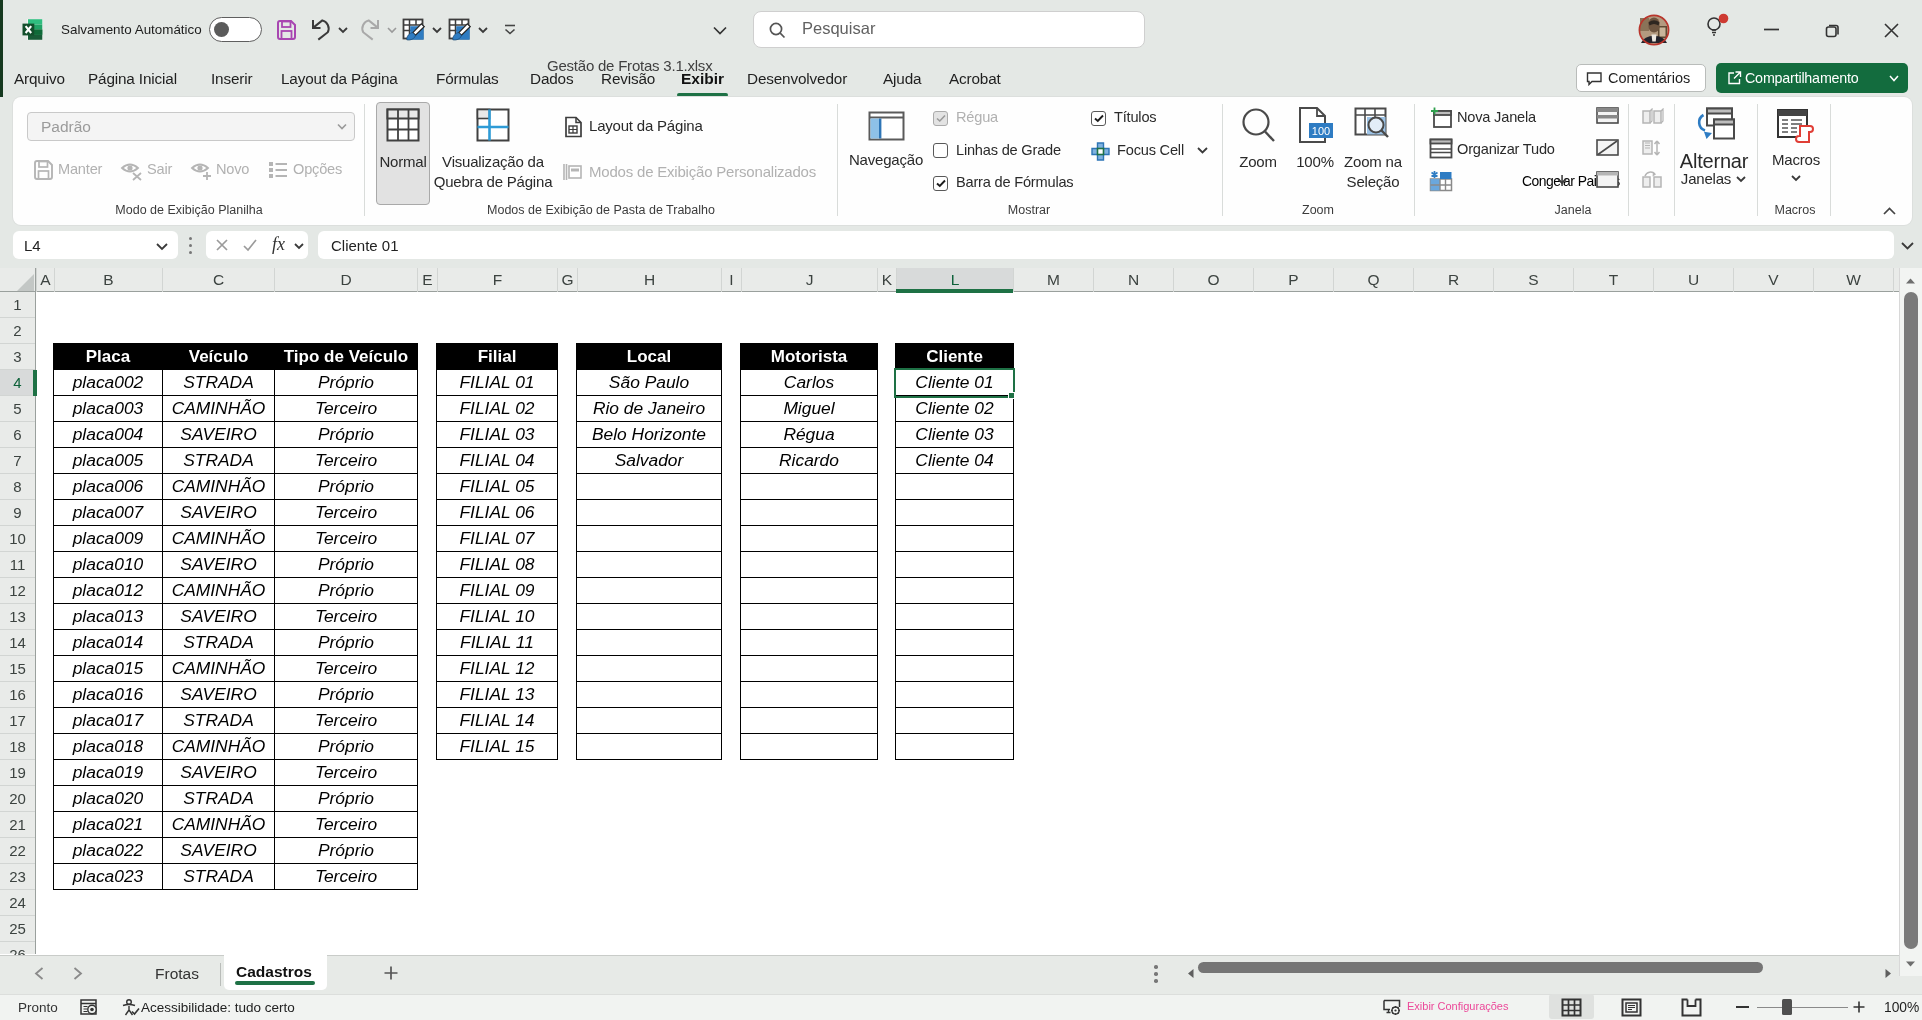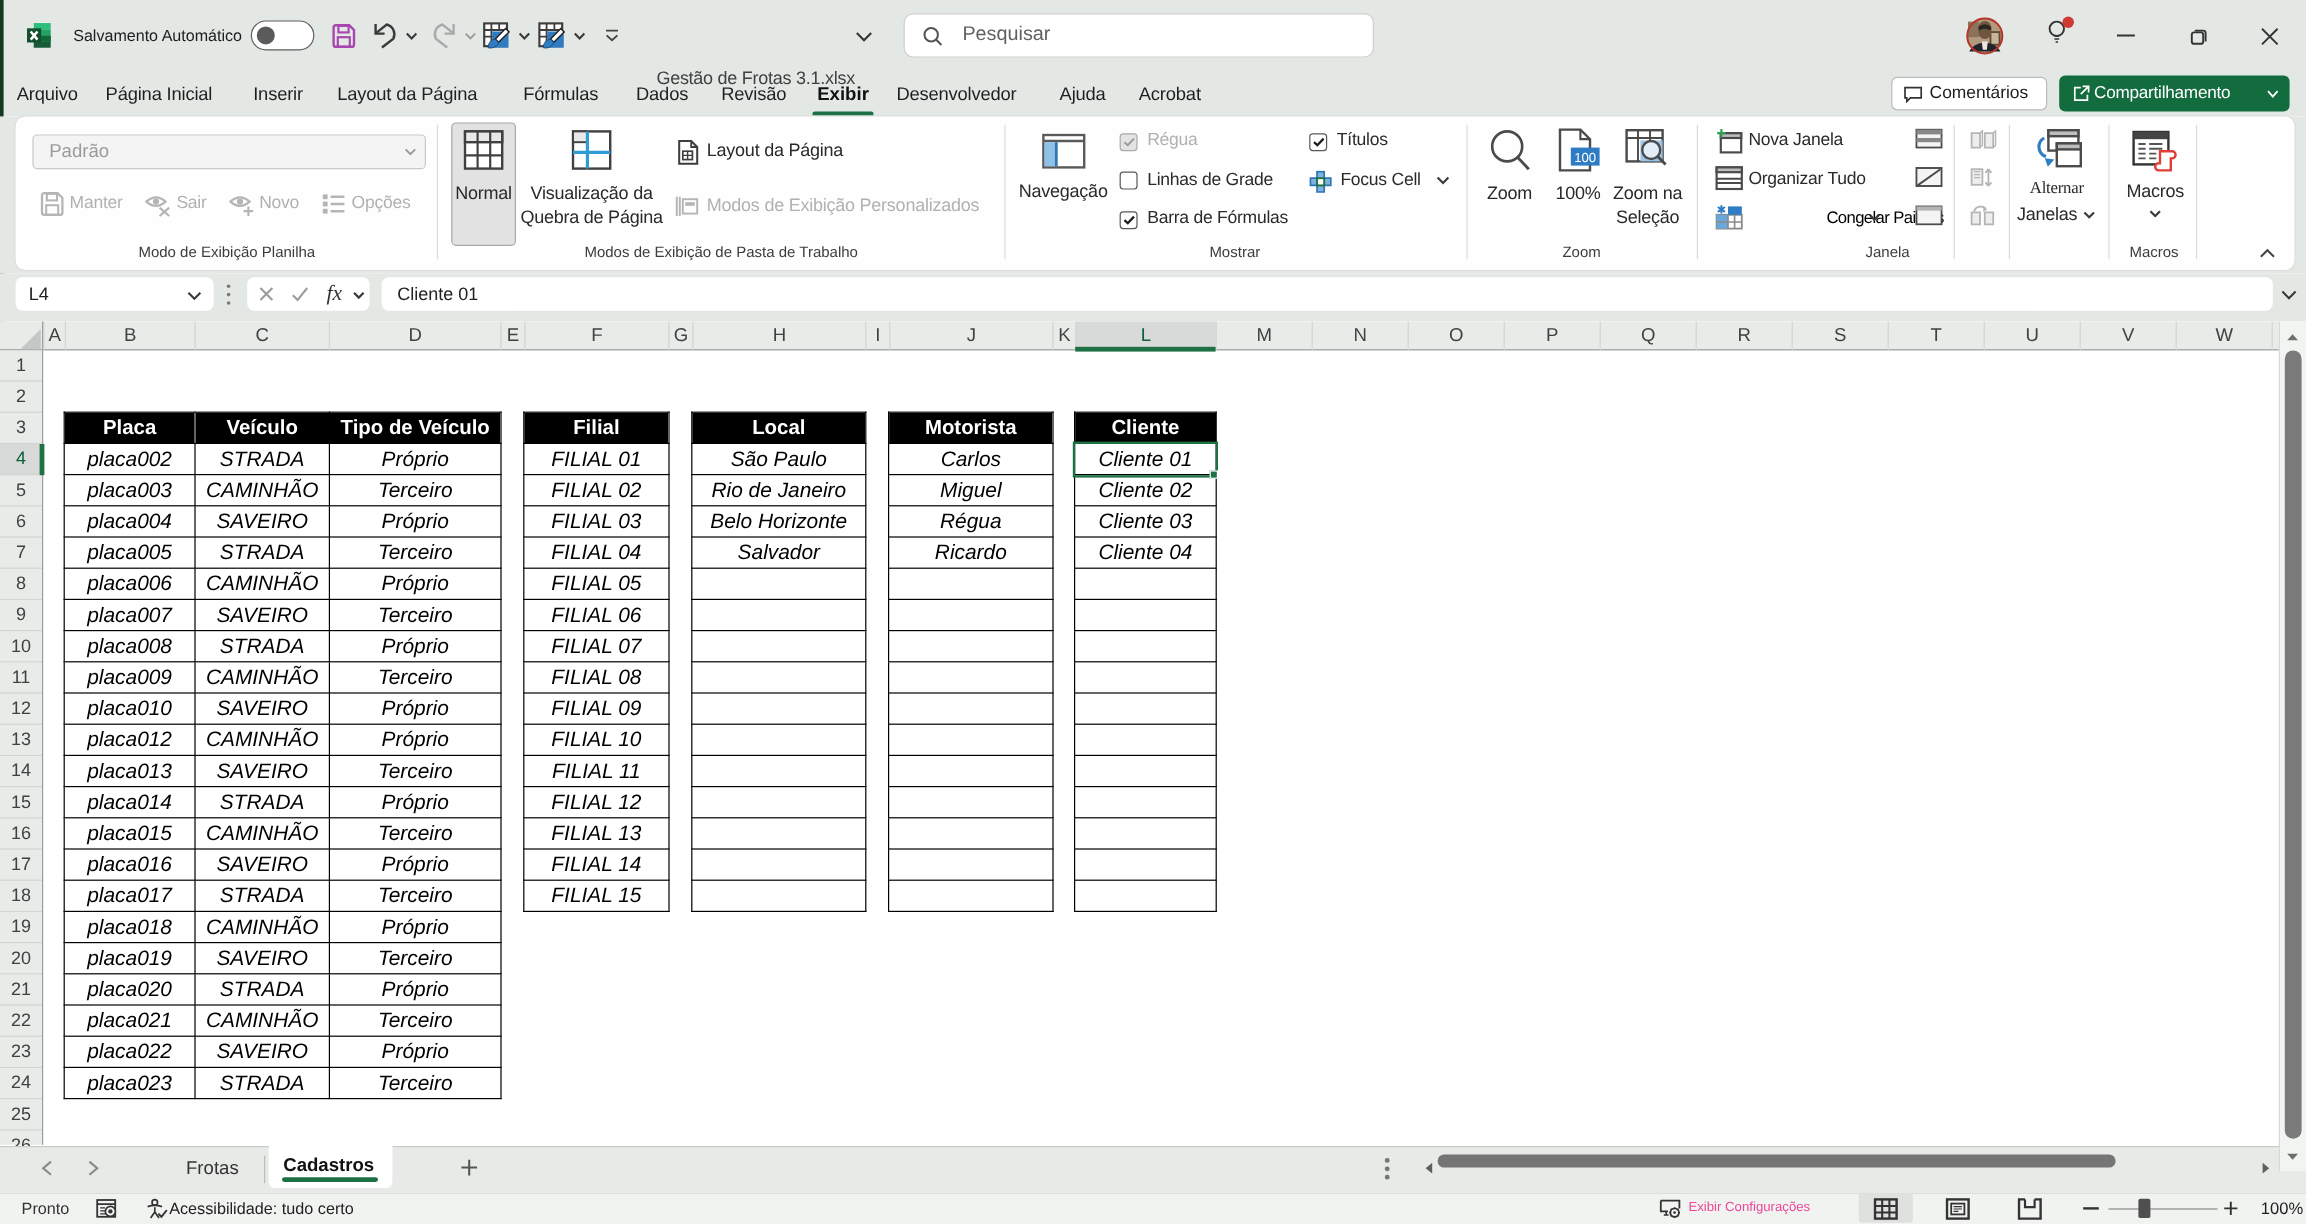--- a/index.html
+++ b/index.html
@@ -314,21 +314,21 @@
 </svg>
 <div class="ab" style="left:1674px;top:104px;width:1px;height:112px;background:#d9dcda;"></div>
 <svg class="ab" style="left:1694px;top:106px;" width="41" height="41" viewBox="0 0 41 41">
 <rect x="13" y="2.5" width="25" height="17" fill="#fff" stroke="#4a4a4a" stroke-width="2"></rect>
 <rect x="13" y="2.5" width="25" height="5" fill="#bdbdbd" stroke="#4a4a4a" stroke-width="2"></rect>
 <rect x="20" y="13.5" width="20" height="19" fill="#fff" stroke="#4a4a4a" stroke-width="2"></rect>
 <rect x="20" y="13.5" width="20" height="5" fill="#bdbdbd" stroke="#4a4a4a" stroke-width="2"></rect>
 <path d="M9.5 9 a 8.5 8.5 0 0 0 1.5 15.5" fill="none" stroke="#2e7cc3" stroke-width="2.6"></path>
 <path d="M10 25.8 l8 1.2 l-5.5 6 Z" fill="#2e7cc3"></path>
 </svg>
-<div class="ab rtx" style="left:1714px;top:150px;transform:translateX(-50%);font-size:14px;letter-spacing:-0.2px;font-family:Liberation Serif, serif;">Alternar</div>
+<div class="ab rtx" style="left:1714px;top:150px;transform:translateX(-50%);font-size:20px;letter-spacing:-0.2px;">Alternar</div>
 <div class="ab rtx" style="left:1706px;top:170px;transform:translateX(-50%);font-size:15px;letter-spacing:-0.2px;">Janelas</div>
 <svg class="ab" style="left:1735px;top:175px;" width="12" height="9">
     <path class="chev" d="M2 2 L6 6 L10 2"></path>
   </svg>
 <div class="ab" style="left:1757px;top:104px;width:1px;height:112px;background:#d9dcda;"></div>
 <svg class="ab" style="left:1776px;top:108px;" width="40" height="40" viewBox="0 0 40 40">
 <rect x="2" y="2" width="29" height="27" fill="#fff" stroke="#333" stroke-width="2"></rect>
 <rect x="2" y="2" width="29" height="6" fill="#444"></rect>
 <path d="M6 12 h6 M6 16 h6 M6 20 h6 M6 24 h6 M15 12 h11 M15 16 h11 M15 20 h6 M15 24 h6" stroke="#555" stroke-width="1.6"></path>
 <path d="M24 18 h10 a3 3 0 0 1 0 6 h-1 v10 h-10 a3 3 0 0 1 0 -6 h1 Z" fill="#fff" stroke="#e03e36" stroke-width="2"></path>
@@ -460,25 +460,20 @@
         <td class="">placa006</td>
         <td class="">CAMINHÃO</td>
         <td class="">Próprio</td>
       </tr>
       <tr>
         <td class="">placa007</td>
         <td class="">SAVEIRO</td>
         <td class="">Terceiro</td>
       </tr>
       <tr>
-        <td class="">placa008</td>
-        <td class="">STRADA</td>
-        <td class="">Próprio</td>
-      </tr>
-      <tr>
         <td class="">placa009</td>
         <td class="">CAMINHÃO</td>
         <td class="">Terceiro</td>
       </tr>
       <tr>
         <td class="">placa010</td>
         <td class="">SAVEIRO</td>
         <td class="">Próprio</td>
       </tr>
       <tr>

